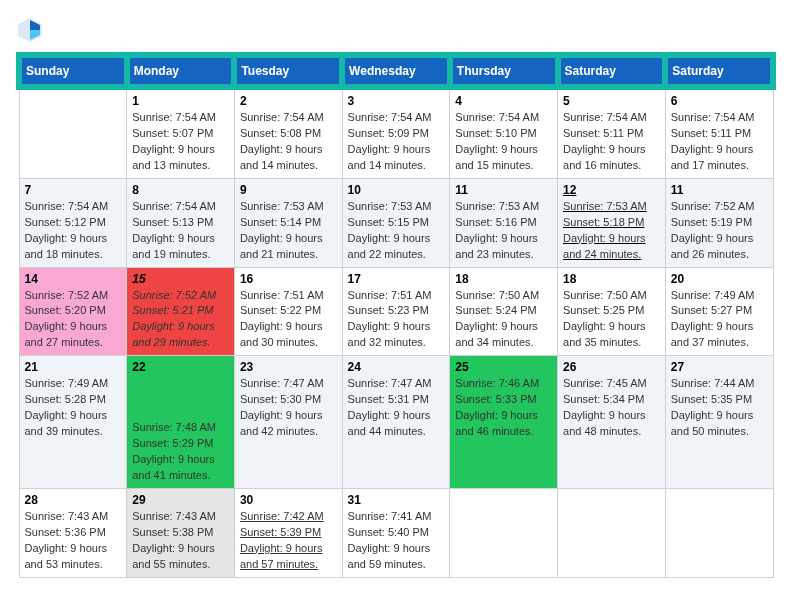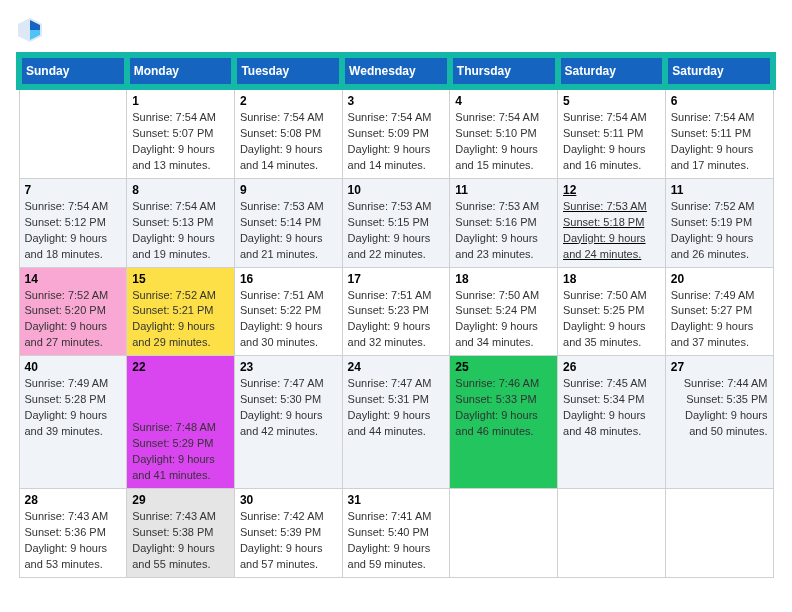--- a/index.html
+++ b/index.html
@@ -204,21 +204,21 @@
 Daylight: 9 hours and 26 minutes.</div>
         </td>
       </tr>
       <tr>
         <td style="background: #f9a8d4;">
           <span class="day-num">14</span>
           <div class="day-info" style="white-space: pre-line;">Sunrise: 7:52 AM
 Sunset: 5:20 PM
 Daylight: 9 hours and 27 minutes.</div>
         </td>
-        <td style="background: #fde047;">
+        <td style="background: #ef4444; font-style: italic;">
           <span class="day-num">15</span>
           <div class="day-info" style="white-space: pre-line;">Sunrise: 7:52 AM
 Sunset: 5:21 PM
 Daylight: 9 hours and 29 minutes.</div>
         </td>
         <td style="background: rgb(255, 255, 255); margin-top: 8px;">
           <span class="day-num">16</span>
           <div class="day-info" style="white-space: pre-line;">Sunrise: 7:51 AM
 Sunset: 5:22 PM
 Daylight: 9 hours and 30 minutes.</div>
@@ -243,26 +243,26 @@
         </td>
         <td style="background: rgb(255, 255, 255);">
           <span class="day-num">20</span>
           <div class="day-info" style="white-space: pre-line;">Sunrise: 7:49 AM
 Sunset: 5:27 PM
 Daylight: 9 hours and 37 minutes.</div>
         </td>
       </tr>
       <tr>
         <td style="background: rgb(240, 244, 249);">
-          <span class="day-num">40</span>
+          <span class="day-num">21</span>
           <div class="day-info" style="white-space: pre-line;">Sunrise: 7:49 AM
 Sunset: 5:28 PM
 Daylight: 9 hours and 39 minutes.</div>
         </td>
-        <td style="background: #d946ef;">
+        <td style="background: #22c55e;">
           <span class="day-num">22</span>
           <div class="day-info" style="white-space: pre-line; margin-top: 46px;">Sunrise: 7:48 AM
 Sunset: 5:29 PM
 Daylight: 9 hours and 41 minutes.</div>
         </td>
         <td style="background: rgb(240, 244, 249);">
           <span class="day-num">23</span>
           <div class="day-info" style="white-space: pre-line;">Sunrise: 7:47 AM
 Sunset: 5:30 PM
 Daylight: 9 hours and 42 minutes.</div>
@@ -280,41 +280,41 @@
 Daylight: 9 hours and 46 minutes.</div>
         </td>
         <td style="background: rgb(240, 244, 249);">
           <span class="day-num">26</span>
           <div class="day-info" style="white-space: pre-line;">Sunrise: 7:45 AM
 Sunset: 5:34 PM
 Daylight: 9 hours and 48 minutes.</div>
         </td>
         <td style="background: rgb(240, 244, 249);">
           <span class="day-num">27</span>
-          <div class="day-info" style="white-space: pre-line; text-align: right;">Sunrise: 7:44 AM
+          <div class="day-info" style="white-space: pre-line;">Sunrise: 7:44 AM
 Sunset: 5:35 PM
 Daylight: 9 hours and 50 minutes.</div>
         </td>
       </tr>
       <tr>
         <td style="background: rgb(255, 255, 255);">
           <span class="day-num">28</span>
           <div class="day-info" style="white-space: pre-line;">Sunrise: 7:43 AM
 Sunset: 5:36 PM
 Daylight: 9 hours and 53 minutes.</div>
         </td>
         <td style="background: #e5e5e5; margin-left: 21px;">
           <span class="day-num">29</span>
           <div class="day-info" style="white-space: pre-line;">Sunrise: 7:43 AM
 Sunset: 5:38 PM
 Daylight: 9 hours and 55 minutes.</div>
         </td>
         <td style="background: rgb(255, 255, 255);">
           <span class="day-num">30</span>
-          <div class="day-info" style="white-space: pre-line;">Sunrise: 7:42 AM
+          <div class="day-info" style="white-space: pre-line; text-decoration: underline;">Sunrise: 7:42 AM
 Sunset: 5:39 PM
 Daylight: 9 hours and 57 minutes.</div>
         </td>
         <td style="background: rgb(255, 255, 255);">
           <span class="day-num">31</span>
           <div class="day-info" style="white-space: pre-line;">Sunrise: 7:41 AM
 Sunset: 5:40 PM
 Daylight: 9 hours and 59 minutes.</div>
         </td>
         <td class="empty-cell"></td>

